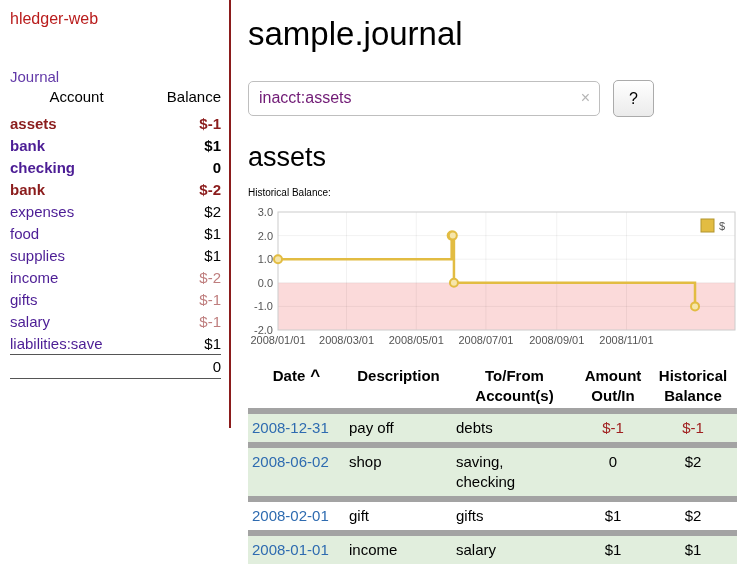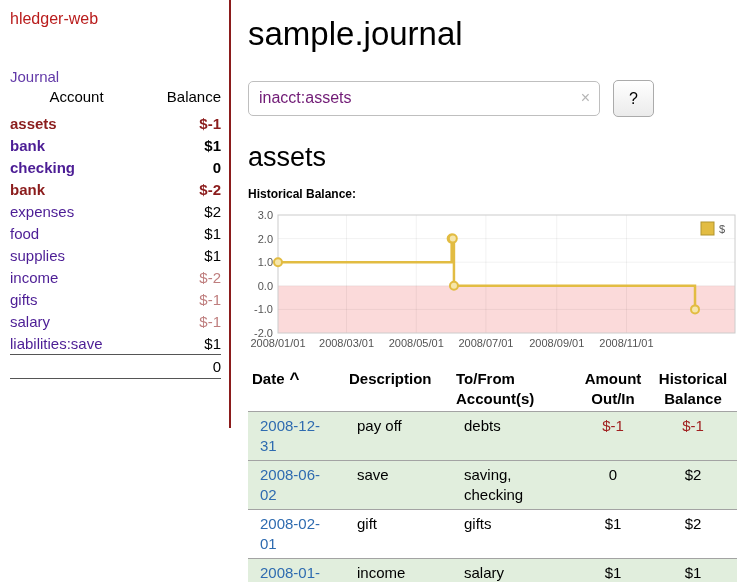--- a/index.html
+++ b/index.html
@@ -26,29 +26,29 @@
 
   
   .main{position:absolute;left:248px;top:0;width:494px}
   .page-title{font-size:33px;font-weight:normal;margin:15px 0 0;color:#000}
   .search-row{margin-top:27px;display:flex;align-items:center}
   .search-box{position:relative;width:352px;height:35px;border:1px solid #bfbfbf;border-radius:5px;background:#fff}
   .search-box input{border:0;outline:0;background:transparent;font:16px "Liberation Sans",sans-serif;color:#701a75;padding:7px 28px 0 10px;width:100%}
   .clear-x{position:absolute;right:9px;top:8px;color:#b5b5b5;font-size:16px;line-height:16px;cursor:pointer}
   .btn{height:37px;margin-left:13px;padding:0 15px;font:16px "Liberation Sans",sans-serif;color:#000;background:linear-gradient(#ffffff,#ebebeb);border:1px solid #ababab;border-radius:5px;cursor:pointer}
   .acct-title{font-size:27px;font-weight:normal;margin:25px 0 14px}
-  .chart-label{font-size:12px;font-weight:bold;margin:0 0 8px}
+  .chart-label{font-size:10px;font-weight:normal;margin:0 0 8px}
   svg{font-family:"Liberation Sans",sans-serif;display:block}
   .tick{font-size:11px;fill:#545454}
 
   
   .register{border-collapse:collapse;margin-top:14px;font-size:15px;width:489px;table-layout:fixed}
-  .register th{font-weight:bold;text-align:left;vertical-align:top;padding:2px 4px;line-height:20px}
+  .register th{font-weight:bold;text-align:center;vertical-align:top;padding:2px 4px;line-height:20px}
   .register th.r,.register td.r{text-align:center}
-  .register td{padding:4px 12px;vertical-align:top;line-height:20px;border-top:1px solid #a3a3a3}
+  .register td{padding:4px 4px;vertical-align:top;line-height:20px;border-top:6px solid #a3a3a3}
   .register tr.alt{background:#e1eedd}
   .datelink{color:#2e6bb0}
   .neg{color:#a02020}
   .accounts-cell{white-space:pre-line}
   .caret{font-weight:bold;font-size:17px;margin-left:5px}
 </style>
 </head>
 <body>
 
 <aside class="sidebar">
@@ -202,21 +202,21 @@
     <tbody id="register-body">
         <tr class="alt">
           <td><a class="datelink">2008-12-31</a></td>
           <td>pay off</td>
           <td class="accounts-cell">debts</td>
           <td class="r neg">$-1</td>
           <td class="r neg">$-1</td>
         </tr>
         <tr class="alt">
           <td><a class="datelink">2008-06-02</a></td>
-          <td>save</td>
+          <td>shop</td>
           <td class="accounts-cell">saving,
 checking</td>
           <td class="r">0</td>
           <td class="r">$2</td>
         </tr>
         <tr class="">
           <td><a class="datelink">2008-02-01</a></td>
           <td>gift</td>
           <td class="accounts-cell">gifts</td>
           <td class="r">$1</td>

